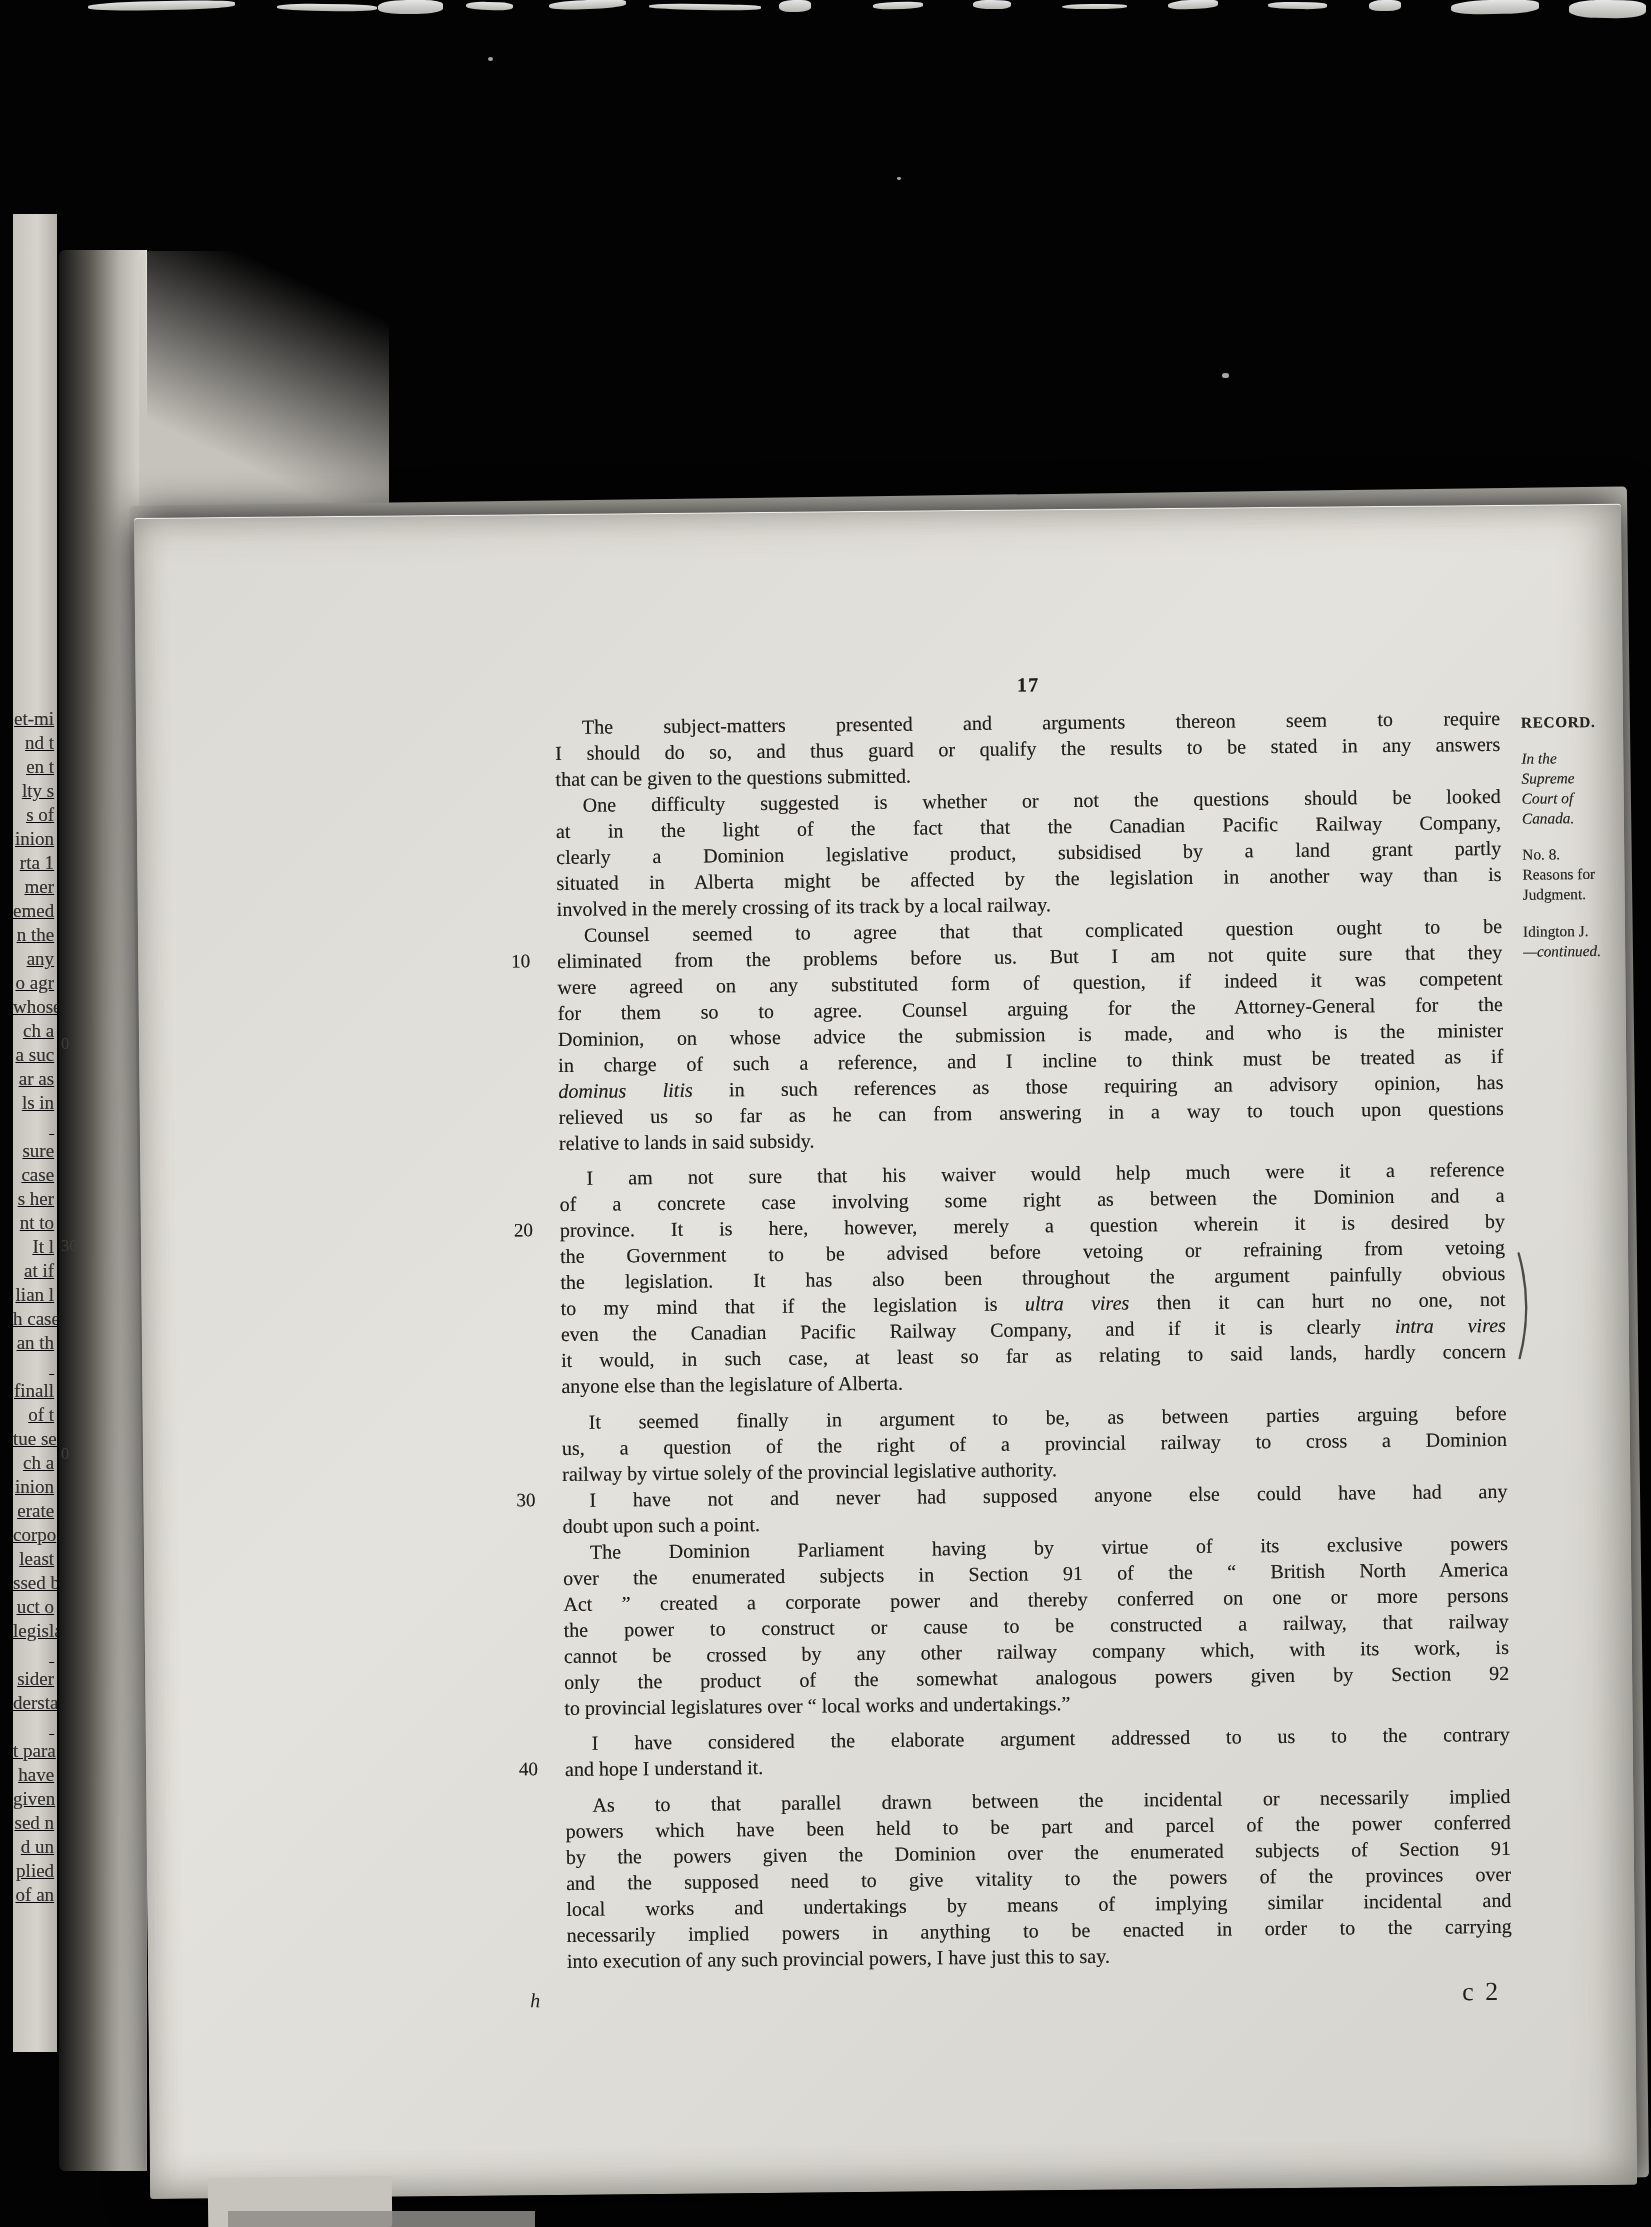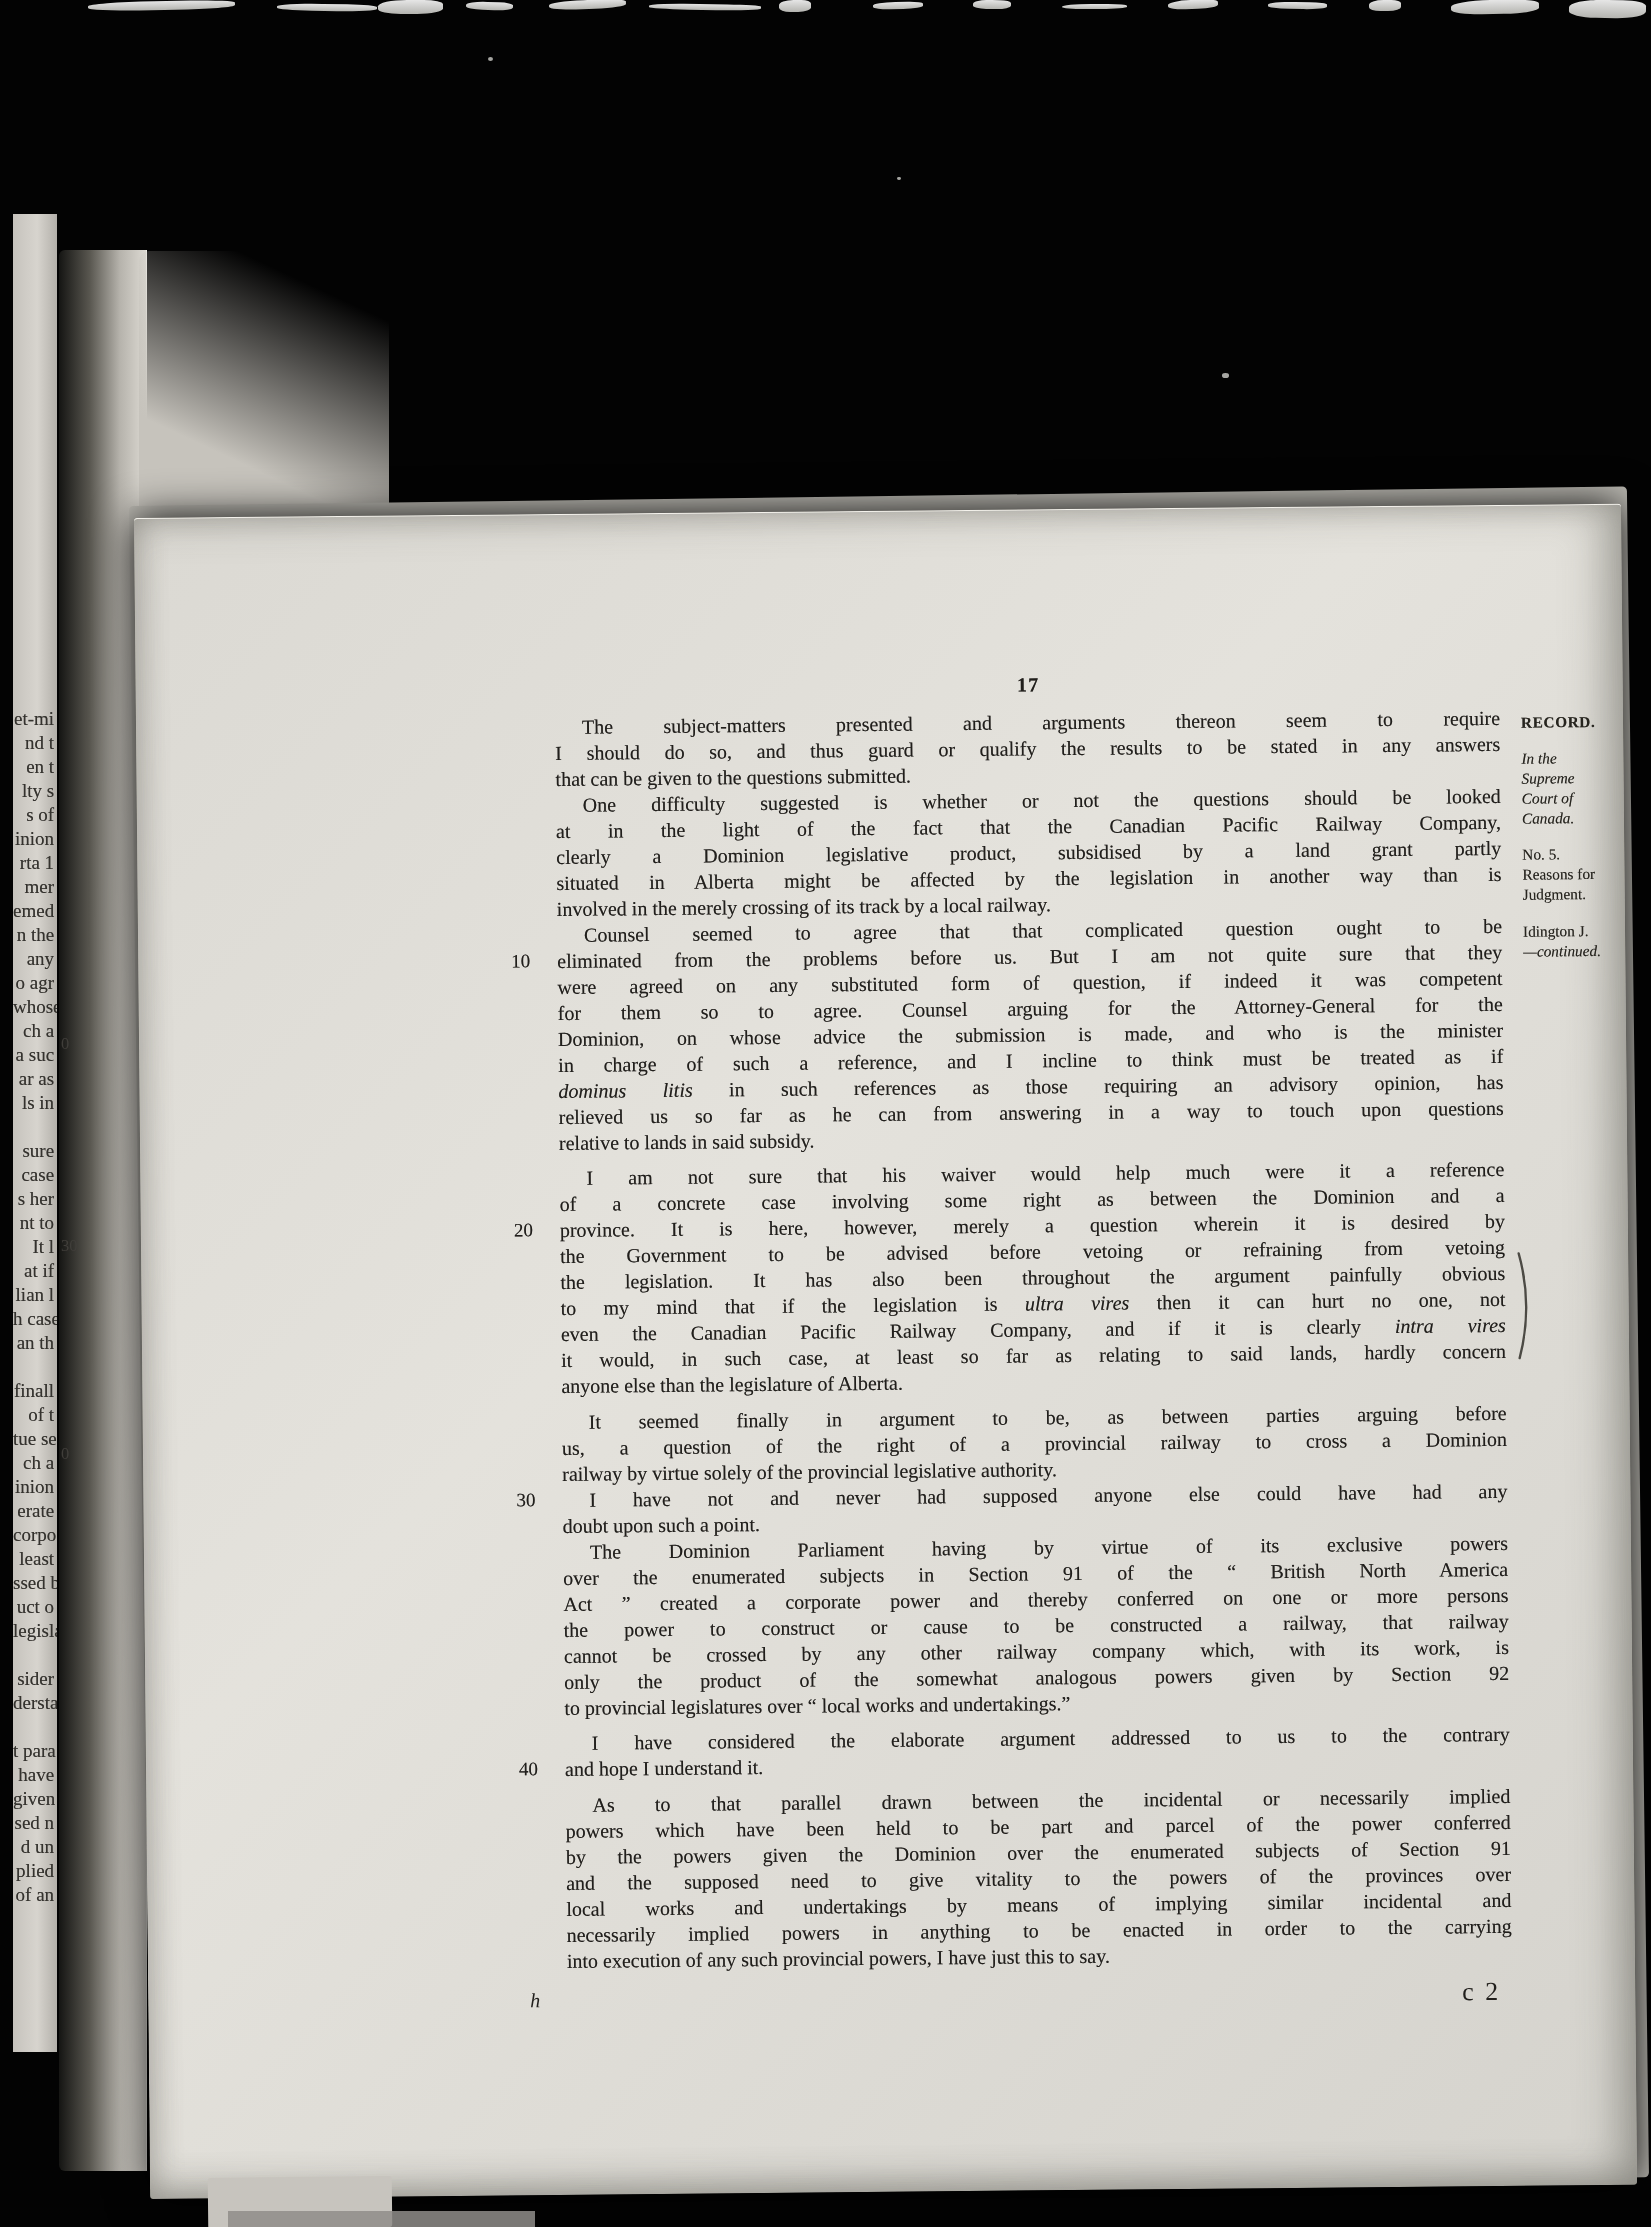--- a/index.html
+++ b/index.html
@@ -13,21 +13,21 @@
   .mark{position:absolute;background:linear-gradient(#ffffff,#c8c8c3);opacity:.9;border-radius:45% 30% 40% 35%;}
   .speck{position:absolute;background:#cfcfca;border-radius:50%;opacity:.8;}
   .bottom-tab{position:absolute;left:208px;top:2177px;width:184px;height:51px;background:#c7c4be;border-radius:2.9px;transform:rotate(-0.6deg);}
   .bottom-bar{position:absolute;left:228px;top:2211px;width:307px;height:16.5px;background:#8f8d89;opacity:.85;}
   
   .left-sliver{
     position:absolute;left:13px;top:214px;width:44px;height:1838px;
     background:linear-gradient(to right,#c6c3bd,#d7d4ce 55%,#b3b0aa);
     overflow:hidden;
   }
-  .frags{padding-top:493px;}
+  .frags{padding-top:493px;text-decoration:underline;}
   .frag{
     font-size:19px;line-height:24px;color:#34322e;text-align:right;
     padding-right:2.9px;white-space:nowrap;text-shadow:0 0 0.6px rgba(40,38,34,.5);
   }
   
   .edge-strip{
     position:absolute;left:59px;top:250px;width:87px;height:1921px;
     background:linear-gradient(to right,#151513,#58564f 35%,#b6b3ac 70%,#dcd9d2);
     border-right:1.2px solid #efede7;border-radius:5.9px 0 0 5.9px;
   }
@@ -250,21 +250,21 @@
 
   <div class="margin-notes">
     <div class="mn-record">RECORD.</div>
     <div class="mn-group mn-court" id="mn-court">
         <div class="mn-line">In the</div>
         <div class="mn-line">Supreme</div>
         <div class="mn-line">Court of</div>
         <div class="mn-line">Canada.</div>
       </div>
     <div class="mn-group mn-case" id="mn-case">
-        <div class="mn-line">No. 5.</div>
+        <div class="mn-line">No. 8.</div>
         <div class="mn-line">Reasons for</div>
         <div class="mn-line">Judgment.</div>
       </div>
     <div class="mn-group mn-judge" id="mn-judge">
         <div class="mn-line">Idington J.</div>
         <div class="mn-line">—continued.</div>
       </div>
   </div>
 
   <svg class="bracket" width="20" height="112" viewBox="0 0 34 190">

